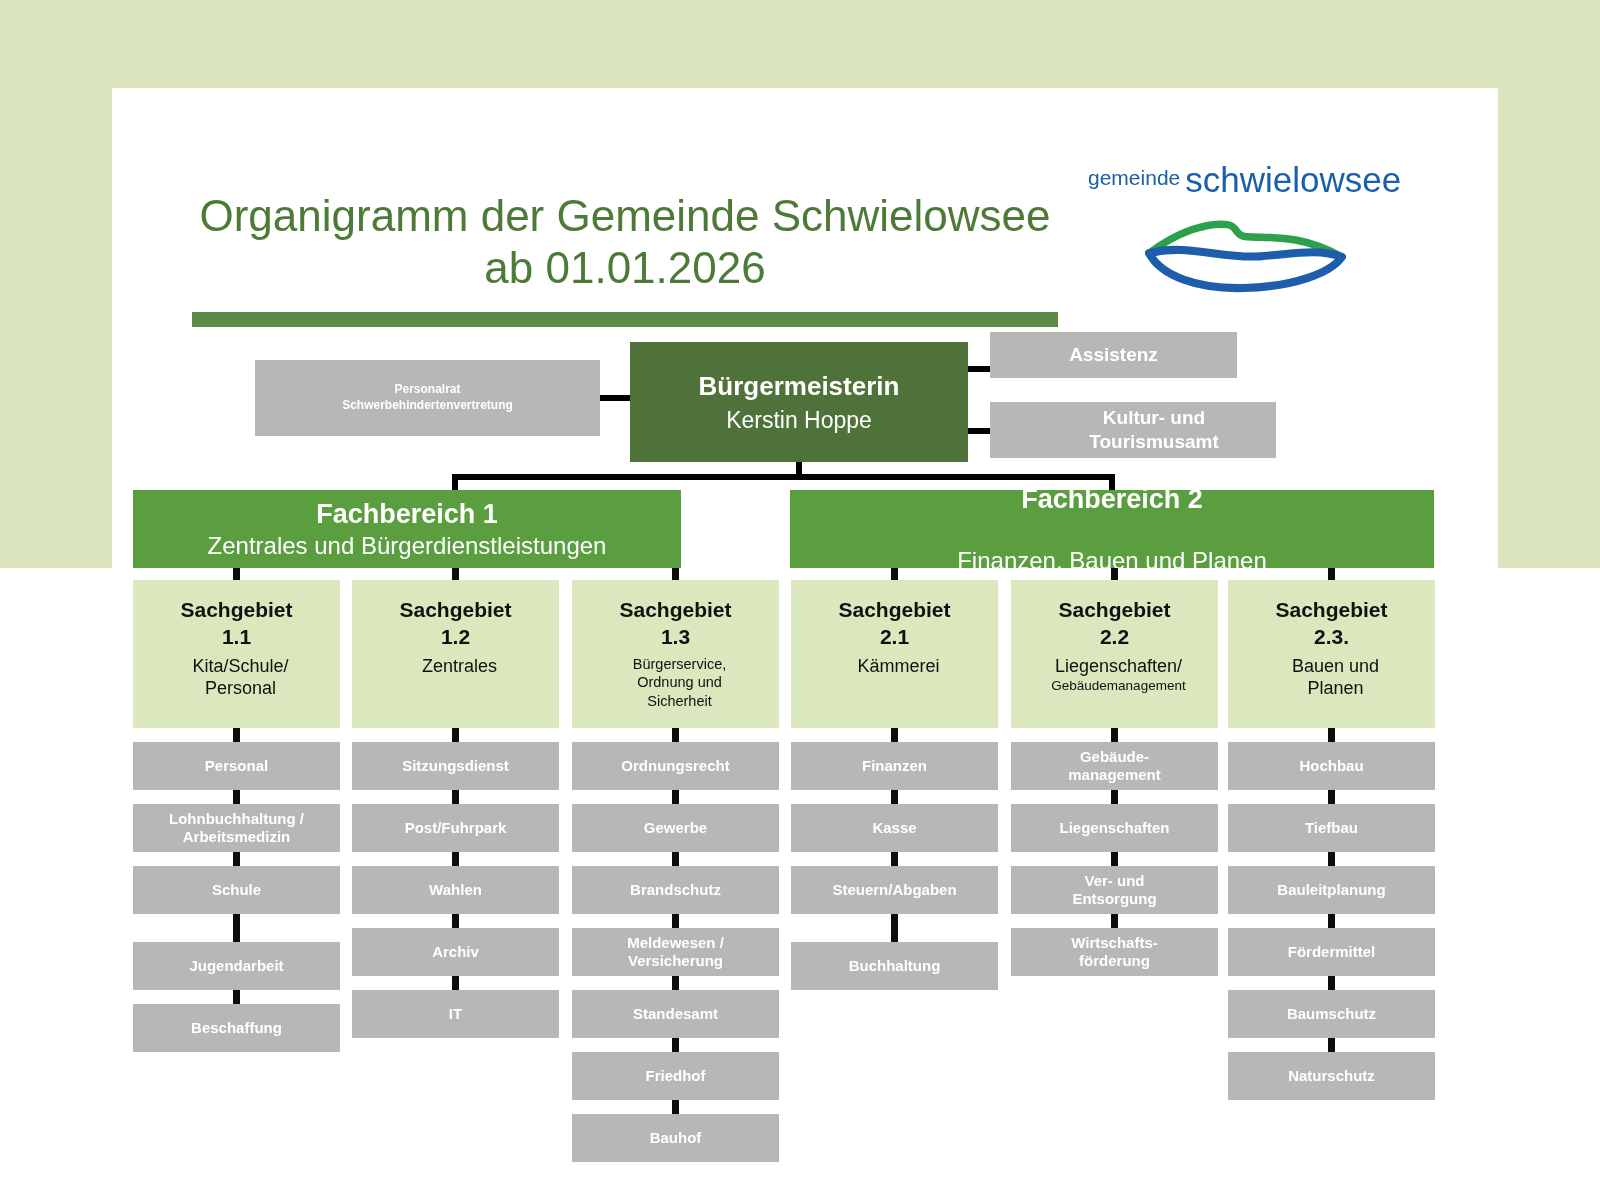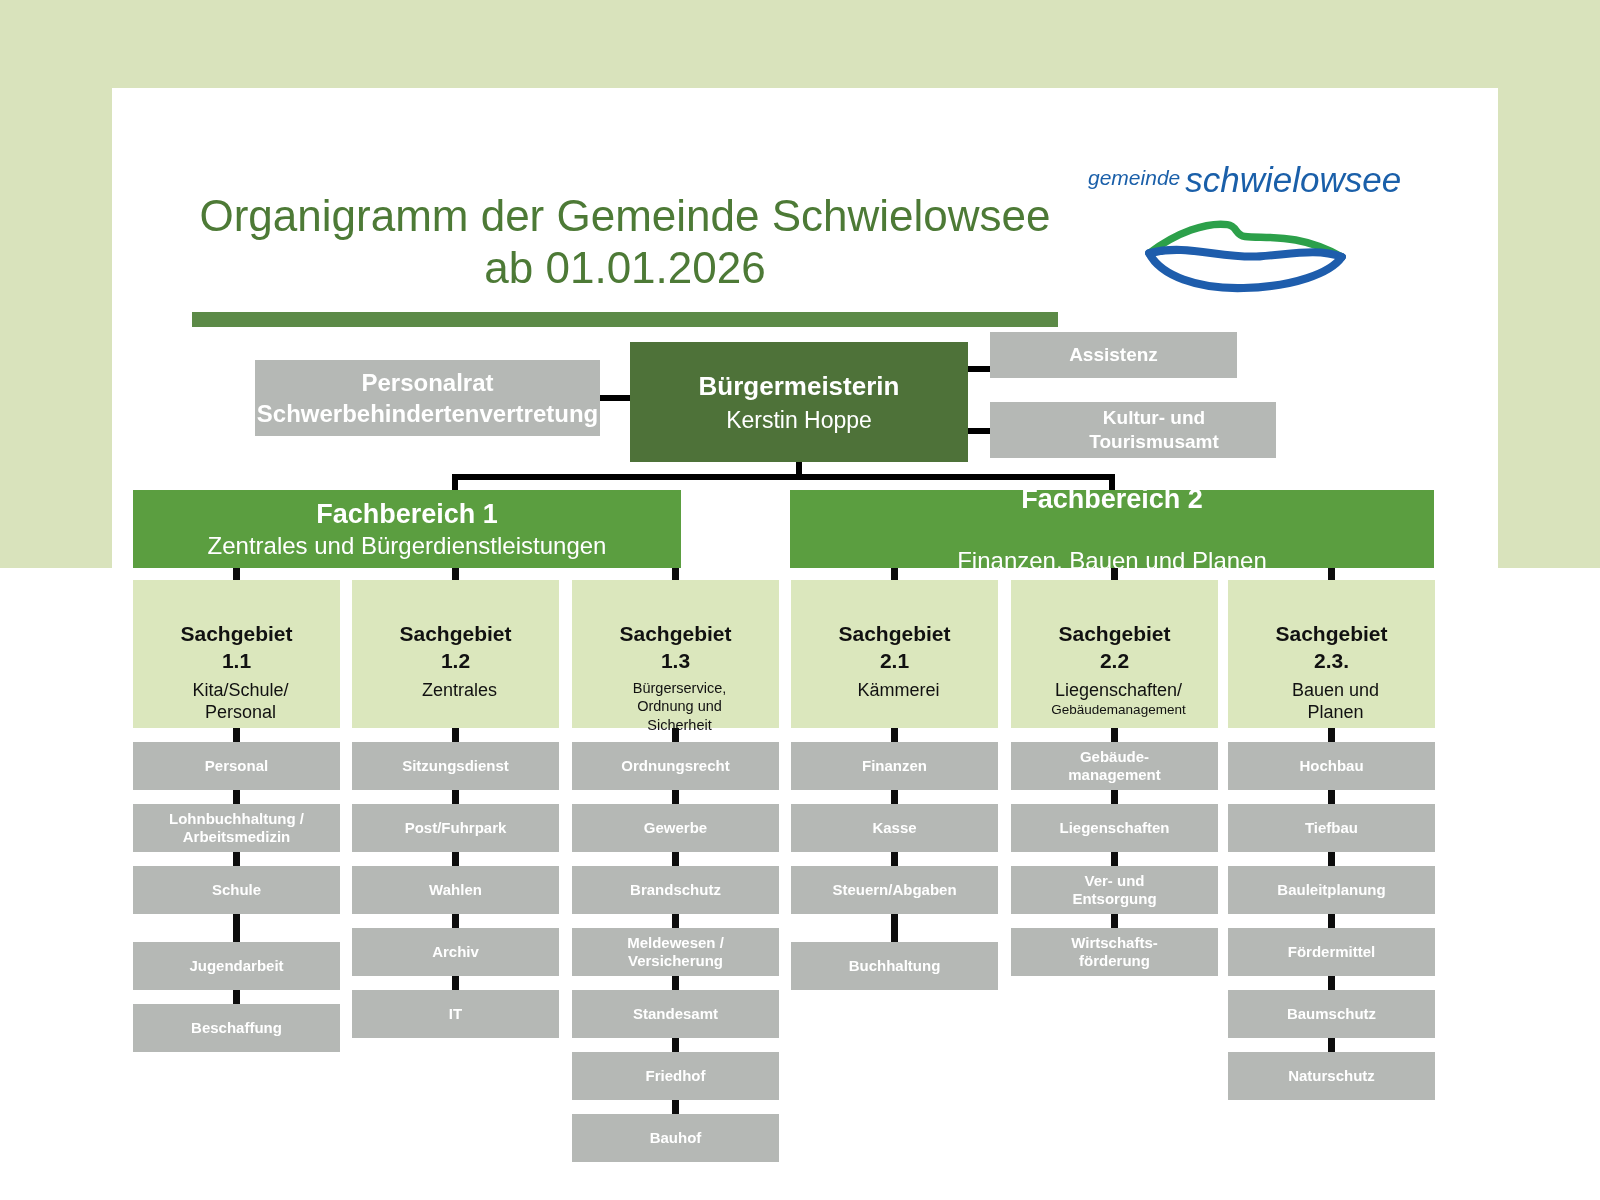--- a/index.html
+++ b/index.html
@@ -11,33 +11,33 @@
   .abs{position:absolute;}
   .pre{white-space:pre-line;}
   
   #green-frame{left:0;top:0;width:1600px;height:568px;background:#d9e3bc;}
   #white-panel{left:112px;top:88px;width:1386px;height:1112px;background:#ffffff;}
   
   #title{left:140px;top:190px;width:970px;text-align:center;color:#4d7a36;
          font-size:44px;line-height:1.18;font-weight:400;}
   #divider{left:192px;top:312px;width:866px;height:15px;background:#5c8a47;}
   
-  #logo{left:1088px;top:160px;width:350px;font-style:italic;}
+  #logo{left:1088px;top:160px;width:350px;}
   #logo-text{display:flex;align-items:flex-start;justify-content:flex-start;color:#1a5fa9;}
   #logo-word1{font-size:21px;margin-top:6px;margin-right:5px;}
   #logo-word2{font-size:35px;letter-spacing:0px;}
   #logo-lips{margin:6px 0 0 55px;}
   
   .conn{background:#000000;}
   .dash{width:7px;height:14px;background:#0d0d0d;margin:0 auto;flex:none;}
   .dash.top{height:12px;}
   
   .graybox{background:#b5b8b5;color:#ffffff;font-weight:bold;display:flex;
            align-items:center;justify-content:center;text-align:center;}
-  #personalrat{left:255px;top:360px;width:345px;height:76px;font-size:24px;line-height:1.3;}
+  #personalrat{left:255px;top:360px;width:345px;height:76px;font-size:12px;line-height:1.3;}
   #mayor{left:630px;top:342px;width:338px;height:120px;background:#4e7239;color:#ffffff;
          display:flex;flex-direction:column;align-items:center;justify-content:center;gap:5px;}
   #mayor .role{font-size:26px;font-weight:bold;}
   #mayor .name{font-size:23px;}
   #assistenz{left:990px;top:332px;width:247px;height:46px;font-size:19px;}
   #kultur{left:990px;top:402px;width:244px;height:56px;font-size:19px;line-height:1.25;padding-left:42px;}
   
   #c-pr{left:600px;top:395px;width:30px;height:6px;}
   #c-as{left:968px;top:366px;width:22px;height:6px;}
   #c-ku{left:968px;top:428px;width:22px;height:6px;}
@@ -49,21 +49,21 @@
   .fb{top:490px;height:78px;background:#5b9e40;color:#ffffff;text-align:center;
       display:flex;flex-direction:column;justify-content:center;gap:2px;}
   #fb1{left:133px;width:548px;}
   #fb2{left:790px;width:644px;gap:32px;}
   .fb .fb-title{font-size:27px;font-weight:bold;}
   .fb .fb-sub{font-size:24px;}
   
   .col{top:568px;width:207px;display:flex;flex-direction:column;}
   .sg-head{flex:none;height:148px;background:#dbe7bd;color:#111111;text-align:center;
            padding-top:16px;box-sizing:border-box;}
-  .sg-kicker{font-size:21px;font-weight:bold;line-height:1.3;margin-top:24px;}
+  .sg-kicker{font-size:21px;font-weight:bold;line-height:1.3;}
   .sg-num{font-size:21px;font-weight:bold;line-height:1.3;margin-bottom:4px;}
   .sg-name{font-size:18px;line-height:1.25;padding-left:8px;}
   .col-small .sg-name{font-size:14.5px;line-height:1.3;}
   .sg-name-small{display:block;font-size:13.5px;line-height:1.3;}
   .item{flex:none;height:48px;background:#b5b8b5;color:#ffffff;font-weight:bold;
         font-size:15px;line-height:1.2;display:flex;align-items:center;justify-content:center;
         text-align:center;}
 </style>
 </head>
 <body>

